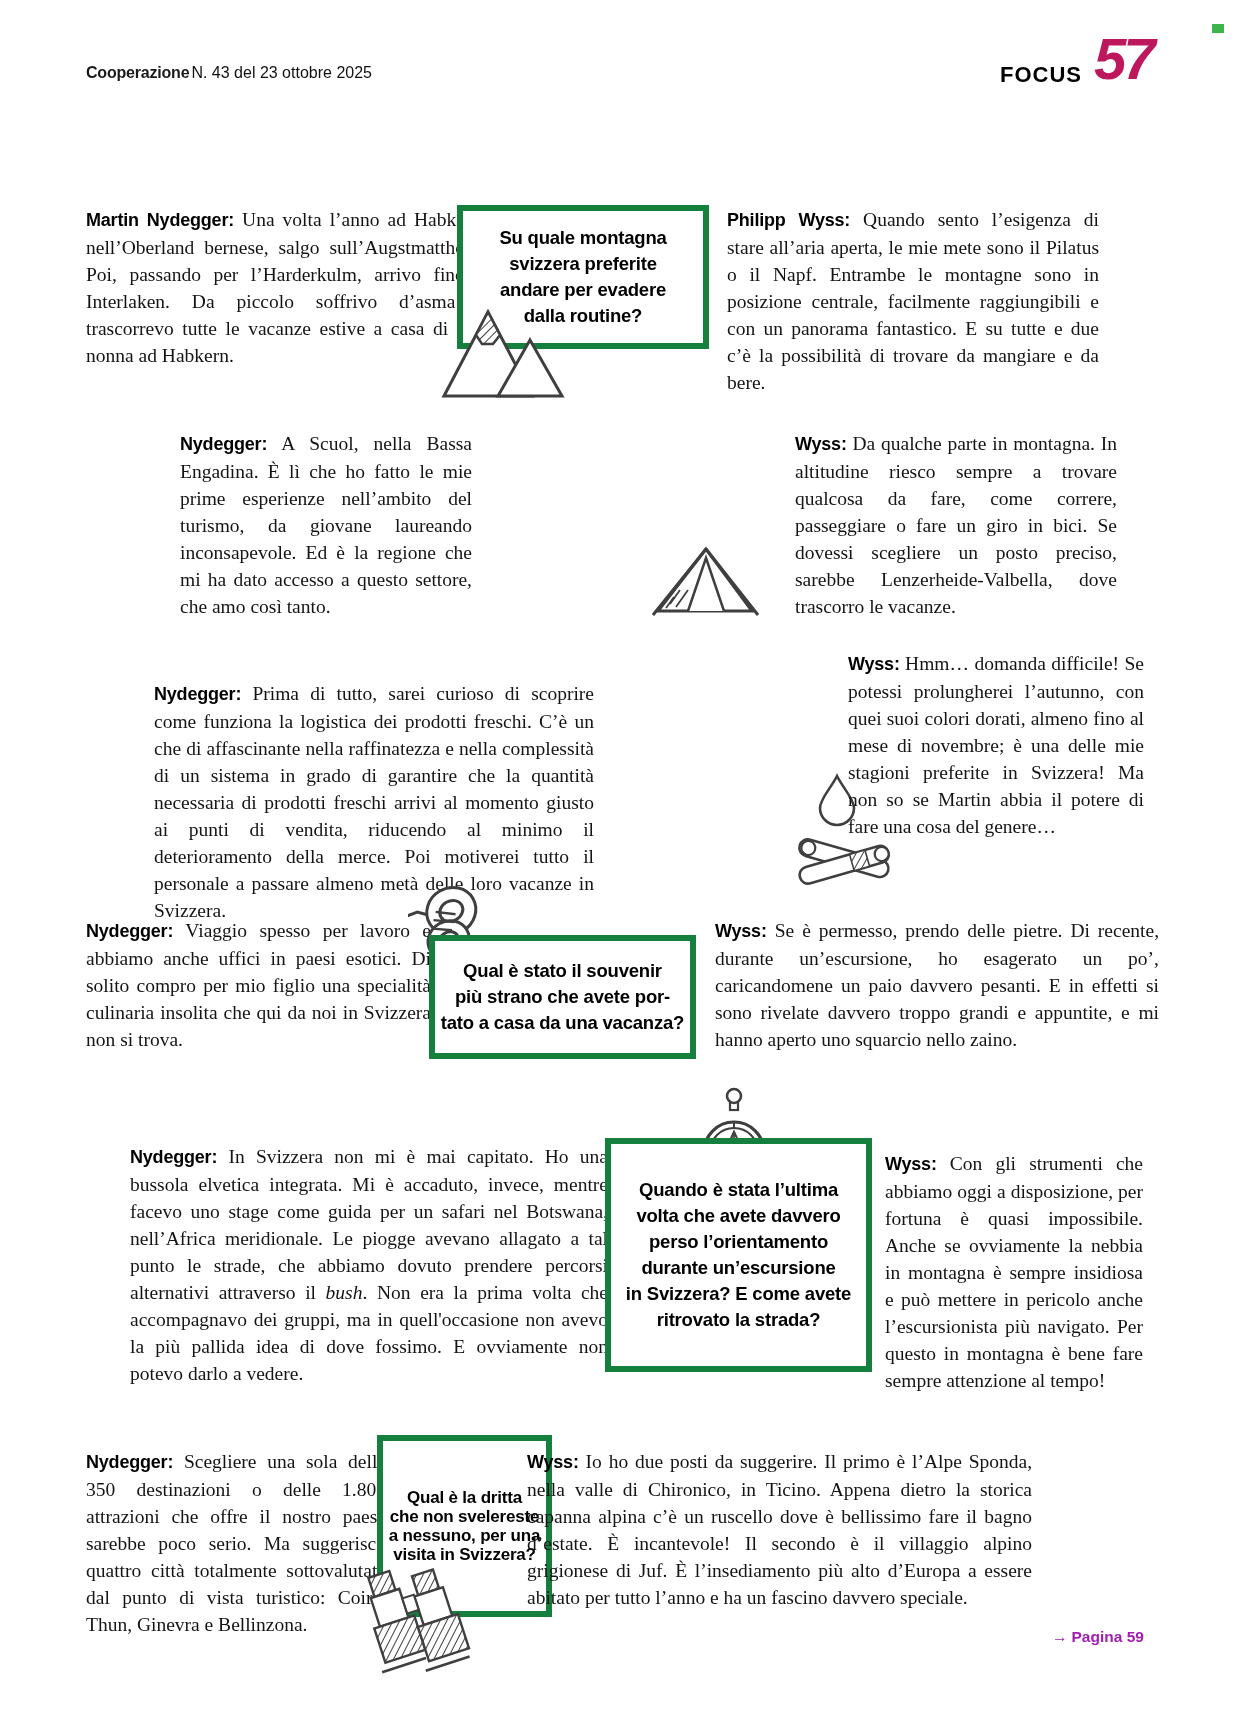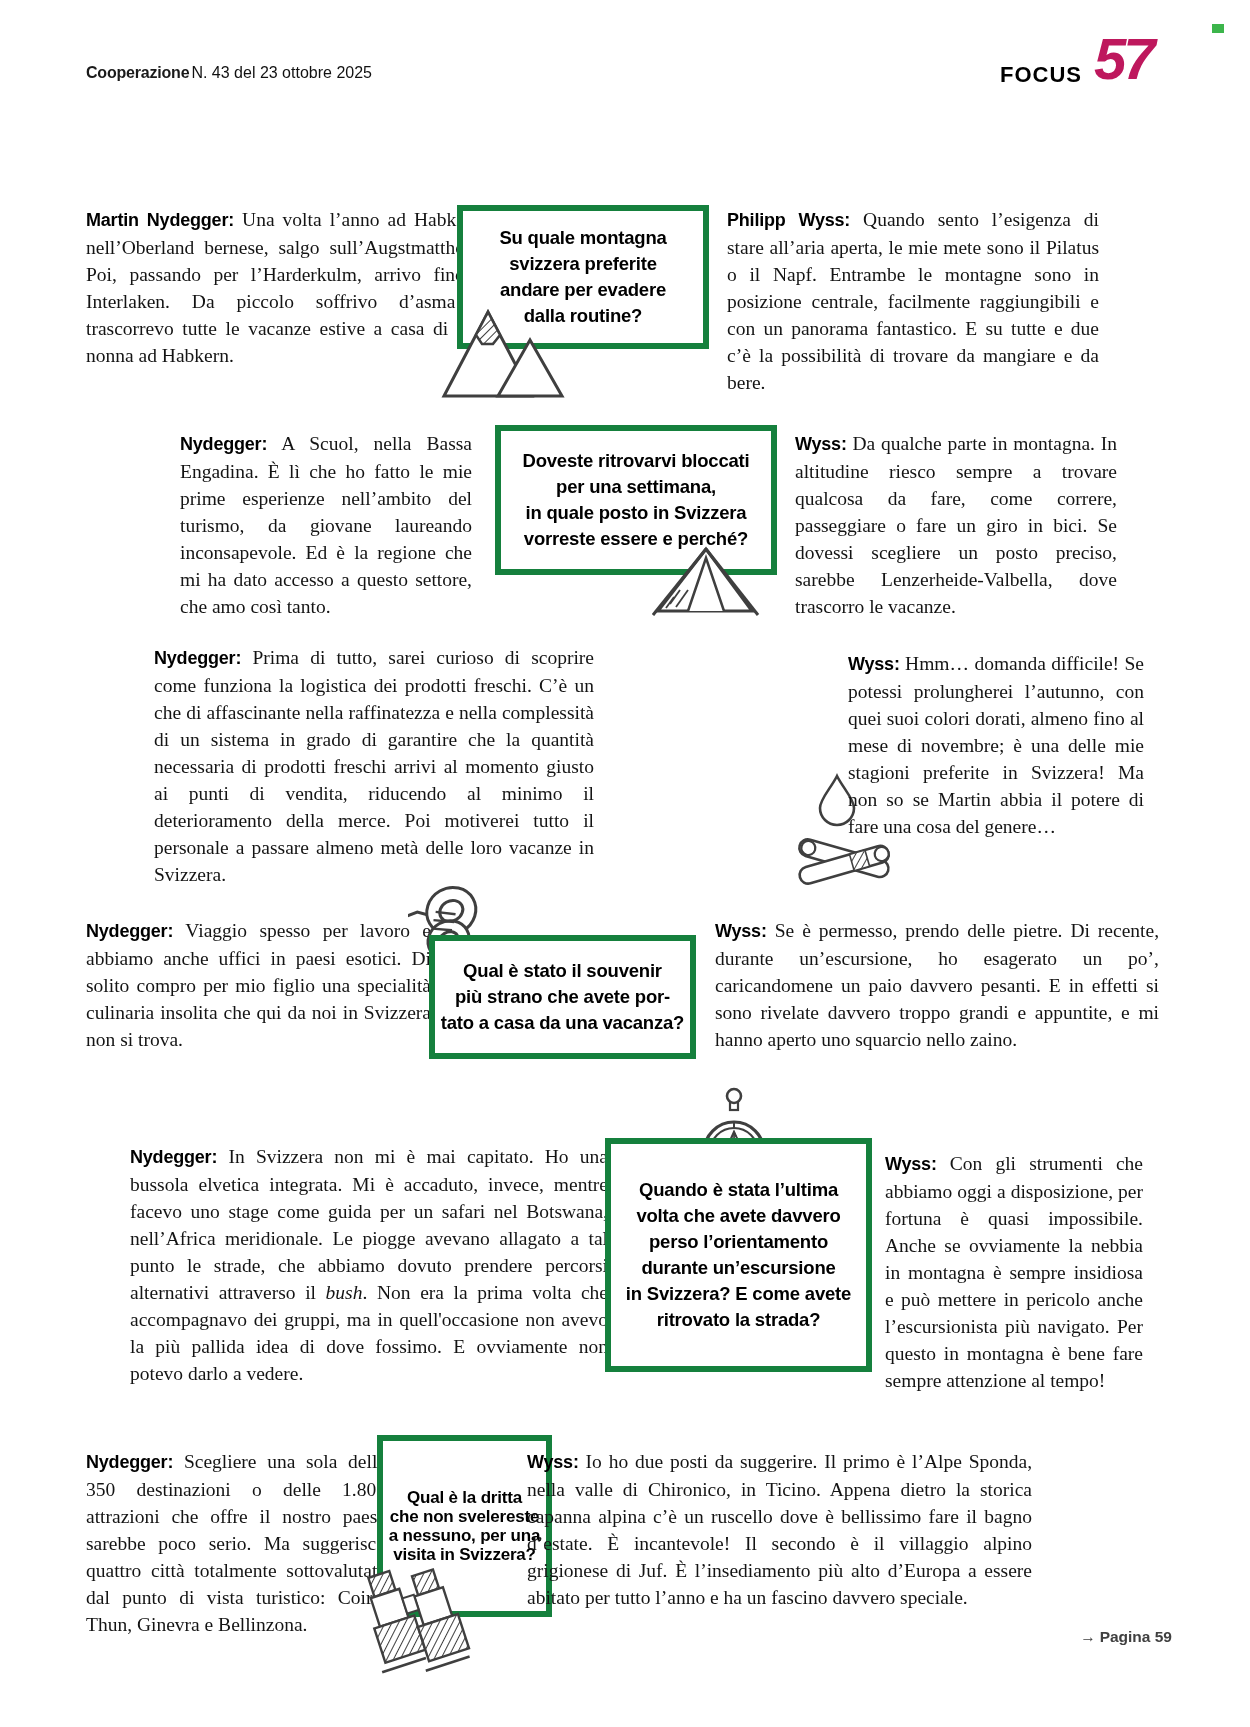--- a/index.html
+++ b/index.html
@@ -29,22 +29,22 @@
     position:absolute;border:6px solid #15803d;background:#fff;
     display:flex;align-items:center;justify-content:center;text-align:center;
     font-family:"Liberation Sans",sans-serif;font-weight:700;color:#000;
   }
   .qtext{white-space:pre-line;font-size:18.5px;line-height:26px;letter-spacing:-0.2px;padding:4px;}
   .qbox.small .qtext{font-size:17px;line-height:19px;}
   
   .icon{position:absolute;}
   .icon svg{display:block;}
   
-  .footer-link{position:absolute;left:1052px;top:1628px;width:120px;text-align:right;
-    font-family:"Liberation Sans",sans-serif;font-weight:700;font-size:15.5px;color:#404040;}
+  .footer-link{position:absolute;left:1052px;top:1628px;width:120px;text-align:left;
+    font-family:"Liberation Sans",sans-serif;font-weight:700;font-size:15.5px;color:#a21caf;}
   .footer-link .arrow{font-weight:400;margin-right:4px;}
 </style>
 </head>
 <body>
 
 <div class="page">
 
   <div class="masthead">
     <b>Cooperazione</b><span>N. 43 del 23 ottobre 2025</span>
   </div>
@@ -77,43 +77,37 @@
   </div>
   <p class="para" style="left:180px;top:430px;width:292px">
     <b class="speaker">Nydegger:</b>
     <span>A Scuol, nella Bassa Engadina. È lì che ho fatto le mie prime esperienze nell’ambito del turismo, da giovane laureando inconsapevole. Ed è la regione che mi ha dato accesso a questo settore, che amo così tanto.</span>
   </p>
 
   <p class="para" style="left:727px;top:206px;width:372px">
     <b class="speaker">Philipp Wyss:</b>
     <span>Quando sento l’esigenza di stare all’aria aperta, le mie mete sono il Pilatus o il Napf. Entrambe le montagne sono in posizione centrale, facilmente raggiungibili e con un panorama fantastico. E su tutte e due c’è la possibilità di trovare da mangiare e da bere.</span>
   </p>
-  <div class="qbox" style="left:495px;top:425px;width:270px;height:138px">
-    <div class="qtext">Doveste ritrovarvi bloccati
-per una settimana,
-in quale posto in Svizzera
-vorreste essere e perché?</div>
-  </div>
   <div class="icon" style="left:652px;top:544px">
     <svg width="108" height="72" viewBox="0 0 108 72">
       <polygon points="54,5 6,67 100,67" fill="#fff" stroke="#3f3f3f" stroke-width="3"></polygon>
       <line x1="54" y1="5" x2="1" y2="71" stroke="#3f3f3f" stroke-width="3"></line>
       <line x1="54" y1="5" x2="106" y2="71" stroke="#3f3f3f" stroke-width="3"></line>
       <polyline points="36,67 54,14 72,67" fill="#fff" stroke="#3f3f3f" stroke-width="2.5"></polyline>
       <line x1="18" y1="60" x2="28" y2="46" stroke="#3f3f3f" stroke-width="1.8"></line>
       <line x1="24" y1="63" x2="36" y2="46" stroke="#3f3f3f" stroke-width="1.8"></line>
       <line x1="14" y1="64" x2="22" y2="53" stroke="#3f3f3f" stroke-width="1.8"></line>
     </svg>
   </div>
   <p class="para" style="left:795px;top:430px;width:322px">
     <b class="speaker">Wyss:</b>
     <span>Da qualche parte in montagna. In altitudine riesco sempre a trovare qualcosa da fare, come correre, passeggiare o fare un giro in bici. Se dovessi scegliere un posto preciso, sarebbe Lenzerheide-Valbella, dove trascorro le vacanze.</span>
   </p>
 
-  <p class="para" style="left:154px;top:644px;width:440px">
+  <p class="para" style="left:154px;top:680px;width:440px">
     <b class="speaker">Nydegger:</b>
     <span>Prima di tutto, sarei curioso di scoprire come funziona la logistica dei prodotti freschi. C’è un che di affascinante nella raffinatezza e nella complessità di un sistema in grado di garantire che la quantità necessaria di prodotti freschi arrivi al momento giusto ai punti di vendita, riducendo al minimo il deterioramento della merce. Poi motiverei tutto il personale a passare almeno metà delle loro vacanze in Svizzera.</span>
   </p>
   <div class="icon" style="left:790px;top:772px">
     <svg width="110" height="122" viewBox="0 0 110 122">
       <defs>
         <pattern id="lh" width="6" height="6" patternUnits="userSpaceOnUse" patternTransform="rotate(45)">
           <rect width="6" height="6" fill="#fff"></rect>
             <line x1="0" y1="0" x2="0" y2="6" stroke="#3f3f3f" stroke-width="2"></line>
         </pattern>

